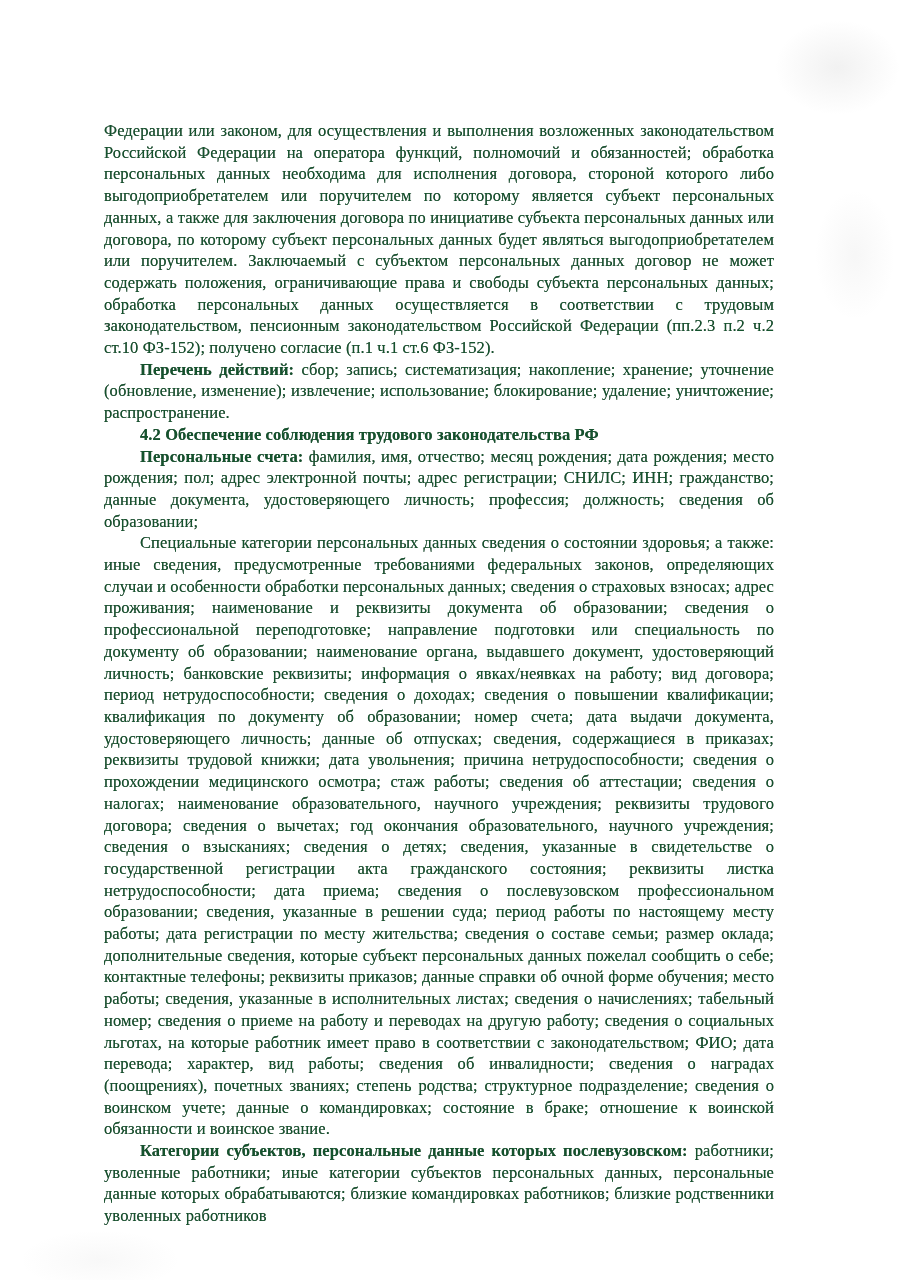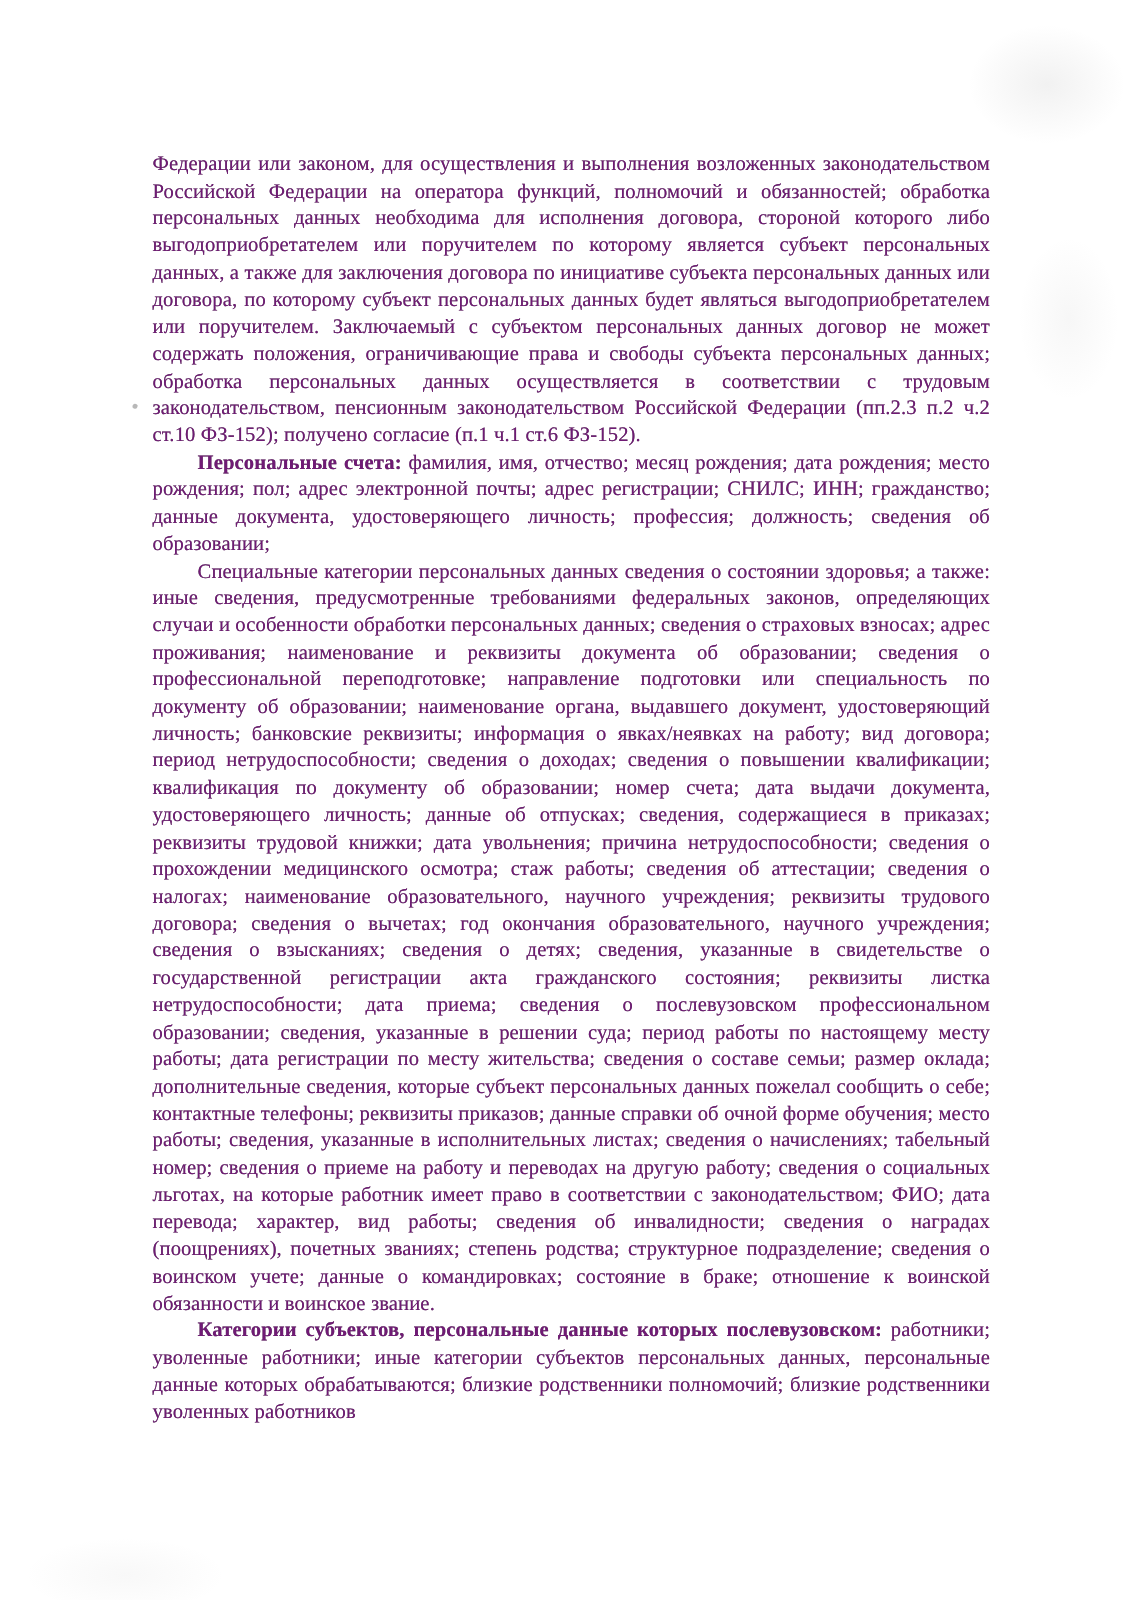--- a/index.html
+++ b/index.html
@@ -10,24 +10,24 @@
   .page {
     position: relative;
     width: 905px;
     height: 1280px;
     background: #ffffff;
     overflow: hidden;
     font-family: "Liberation Serif", "DejaVu Serif", serif;
   }
   .content {
     position: absolute;
-    left: 122px;
+    left: 104px;
     top: 120px;
     width: 670px;
-    color: #701a75;
+    color: #14532d;
     font-size: 16.5px;
     line-height: 21.7px;
     text-align: justify;
     letter-spacing: 0.1px;
     text-shadow: 0 0 0.35px rgba(25, 25, 25, 0.65);
   }
   .content p {
     margin: 0;
     padding: 0;
     text-indent: 36px;
@@ -68,29 +68,35 @@
   <div class="smudge s2"></div>
   <div class="smudge s3"></div>
   <div class="dot-artifact"></div>
 
   <div class="content">
 
     <p class="first">
       <span>Федерации или законом, для осуществления и выполнения возложенных законодательством Российской Федерации на оператора функций, полномочий и обязанностей; обработка персональных данных необходима для исполнения договора, стороной которого либо выгодоприобретателем или поручителем по которому является субъект персональных данных, а также для заключения договора по инициативе субъекта персональных данных или договора, по которому субъект персональных данных будет являться выгодоприобретателем или поручителем. Заключаемый с субъектом персональных данных договор не может содержать положения, ограничивающие права и свободы субъекта персональных данных; обработка персональных данных осуществляется в соответствии с трудовым законодательством, пенсионным законодательством Российской Федерации (пп.2.3 п.2 ч.2 ст.10 ФЗ-152); получено согласие (п.1 ч.1 ст.6 ФЗ-152).</span>
     </p>
 
+    <p>
+      <b>Перечень действий:</b><span> сбор; запись; систематизация; накопление; хранение; уточнение (обновление, изменение); извлечение; использование; блокирование; удаление; уничтожение; распространение.</span>
+    </p>
 
 
+    <p>
+      <b>4.2 Обеспечение соблюдения трудового законодательства РФ</b>
+    </p>
 
     <p>
       <b>Персональные счета:</b><span> фамилия, имя, отчество; месяц рождения; дата рождения; место рождения; пол; адрес электронной почты; адрес регистрации; СНИЛС; ИНН; гражданство; данные документа, удостоверяющего личность; профессия; должность; сведения об образовании;</span>
     </p>
 
     <p>
       <span>Специальные категории персональных данных сведения о состоянии здоровья; а также: иные сведения, предусмотренные требованиями федеральных законов, определяющих случаи и особенности обработки персональных данных; сведения о страховых взносах; адрес проживания; наименование и реквизиты документа об образовании; сведения о профессиональной переподготовке; направление подготовки или специальность по документу об образовании; наименование органа, выдавшего документ, удостоверяющий личность; банковские реквизиты; информация о явках/неявках на работу; вид договора; период нетрудоспособности; сведения о доходах; сведения о повышении квалификации; квалификация по документу об образовании; номер счета; дата выдачи документа, удостоверяющего личность; данные об отпусках; сведения, содержащиеся в приказах; реквизиты трудовой книжки; дата увольнения; причина нетрудоспособности; сведения о прохождении медицинского осмотра; стаж работы; сведения об аттестации; сведения о налогах; наименование образовательного, научного учреждения; реквизиты трудового договора; сведения о вычетах; год окончания образовательного, научного учреждения; сведения о взысканиях; сведения о детях; сведения, указанные в свидетельстве о государственной регистрации акта гражданского состояния; реквизиты листка нетрудоспособности; дата приема; сведения о послевузовском профессиональном образовании; сведения, указанные в решении суда; период работы по настоящему месту работы; дата регистрации по месту жительства; сведения о составе семьи; размер оклада; дополнительные сведения, которые субъект персональных данных пожелал сообщить о себе; контактные телефоны; реквизиты приказов; данные справки об очной форме обучения; место работы; сведения, указанные в исполнительных листах; сведения о начислениях; табельный номер; сведения о приеме на работу и переводах на другую работу; сведения о социальных льготах, на которые работник имеет право в соответствии с законодательством; ФИО; дата перевода; характер, вид работы; сведения об инвалидности; сведения о наградах (поощрениях), почетных званиях; степень родства; структурное подразделение; сведения о воинском учете; данные о командировках; состояние в браке; отношение к воинской обязанности и воинское звание.</span>
     </p>
 
     <p>
-      <b>Категории субъектов, персональные данные которых послевузовском:</b><span> работники; уволенные работники; иные категории субъектов персональных данных, персональные данные которых обрабатываются; близкие родственники полномочий; близкие родственники уволенных работников</span>
+      <b>Категории субъектов, персональные данные которых послевузовском:</b><span> работники; уволенные работники; иные категории субъектов персональных данных, персональные данные которых обрабатываются; близкие командировках работников; близкие родственники уволенных работников</span>
     </p>
 
   </div>
 </div>
 
 </body></html>

